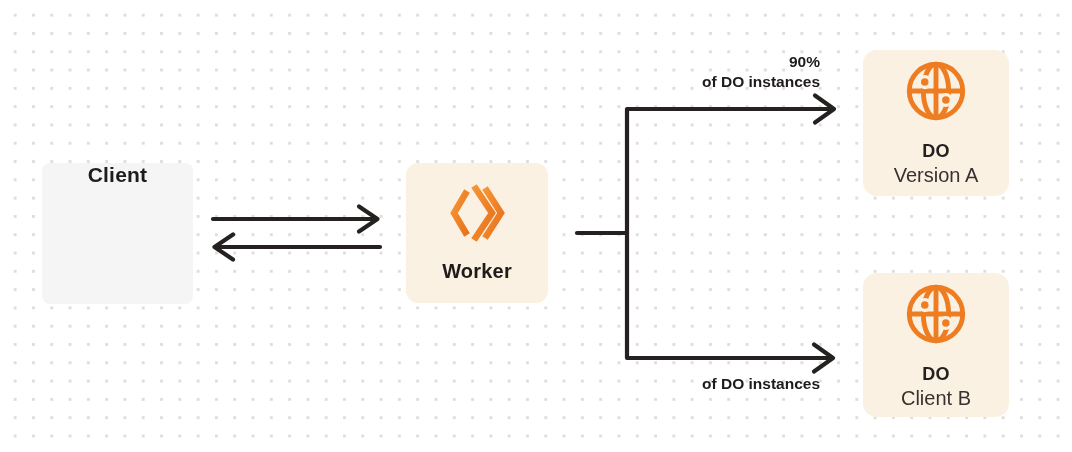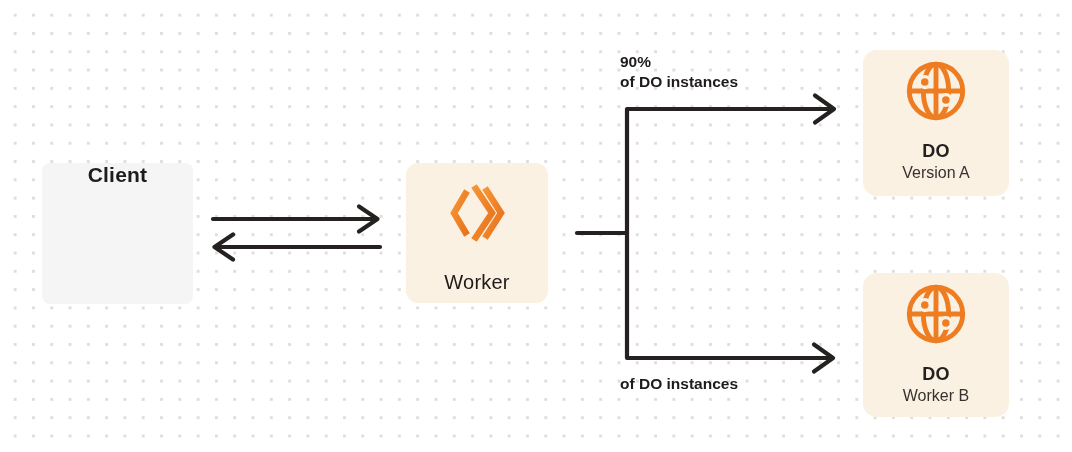--- a/index.html
+++ b/index.html
@@ -49,23 +49,23 @@
   .worker-node {
     left: 406px; top: 163px;
     width: 142px; height: 140px;
     background: #fbf1e3;
     border-radius: 12px;
     justify-content: flex-start;
     padding-top: 19px;
   }
   .worker-icon-svg { width: 56px; height: 62px; display: block; }
   .worker-label {
-    margin-top: 27px;
+    margin-top: 16px;
     font-size: 20px;
-    font-weight: 400;
+    font-weight: 700;
     color: #1e1b1a;
     letter-spacing: 0.2px;
   }
   .do-node {
     left: 863px;
     width: 146px;
     background: #fbf1e3;
     border-radius: 14px;
     justify-content: flex-start;
     padding-top: 11px;
@@ -77,30 +77,30 @@
     margin-top: 21px;
     font-size: 18px;
     font-weight: 700;
     color: #242020;
     line-height: 1;
     letter-spacing: 0.3px;
     text-align: right;
   }
   .do-subtitle {
     margin-top: 5px;
-    font-size: 16px;
+    font-size: 20px;
     font-weight: 400;
     color: #38322f;
     line-height: 1;
   }
   .edge-label {
     position: absolute;
     left: 620px;
     width: 200px;
-    text-align: left;
+    text-align: right;
     font-size: 15.5px;
     font-weight: 700;
     color: #1e1b1a;
     line-height: 20px;
   }
   .edge-label.top { top: 52px; }
   .edge-label.bottom { top: 374px; }
 </style>
 </head>
 <body>
@@ -178,16 +178,16 @@
         <line x1="5" y1="32" x2="59" y2="32"></line>
         <line x1="32" y1="5" x2="32" y2="59"></line>
         <ellipse cx="32" cy="32" rx="13.5" ry="28.5"></ellipse>
       </g>
       <circle cx="20" cy="22.5" r="7.5" fill="#fbf1e3"></circle>
       <circle cx="42.5" cy="41.5" r="7.5" fill="#fbf1e3"></circle>
       <circle cx="20" cy="22.5" r="4" fill="#ee7d22"></circle>
       <circle cx="42.5" cy="41.5" r="4" fill="#ee7d22"></circle>
     </svg>
     <span class="do-title">DO</span>
-    <span class="do-subtitle">Worker B</span>
+    <span class="do-subtitle">Client B</span>
   </div>
 
 </div>
 
 </body></html>

